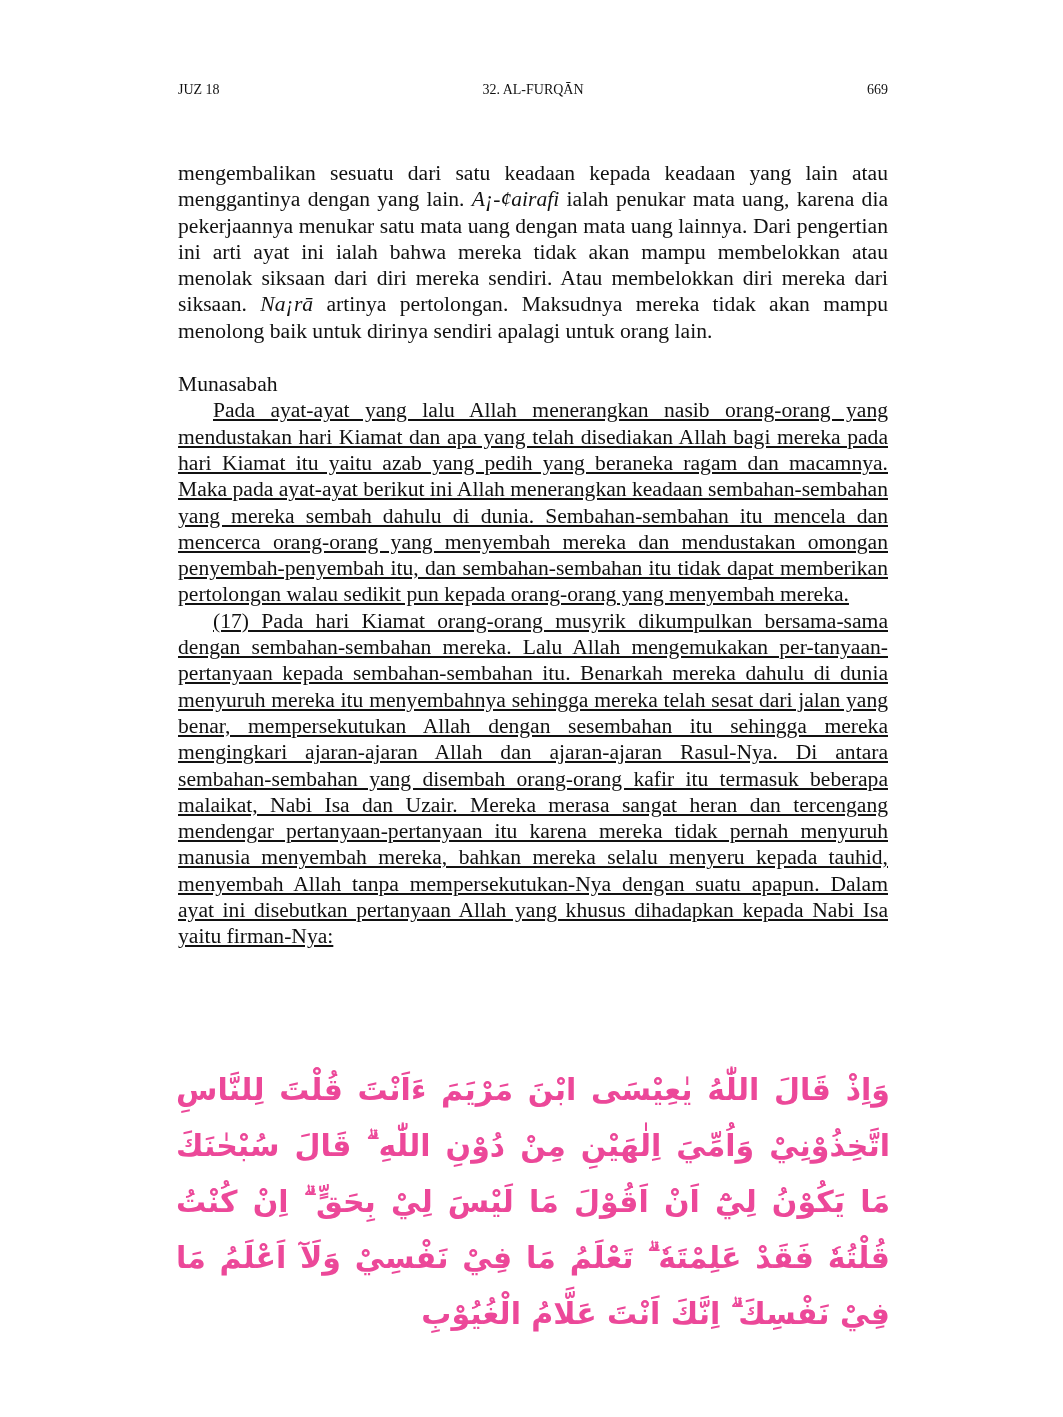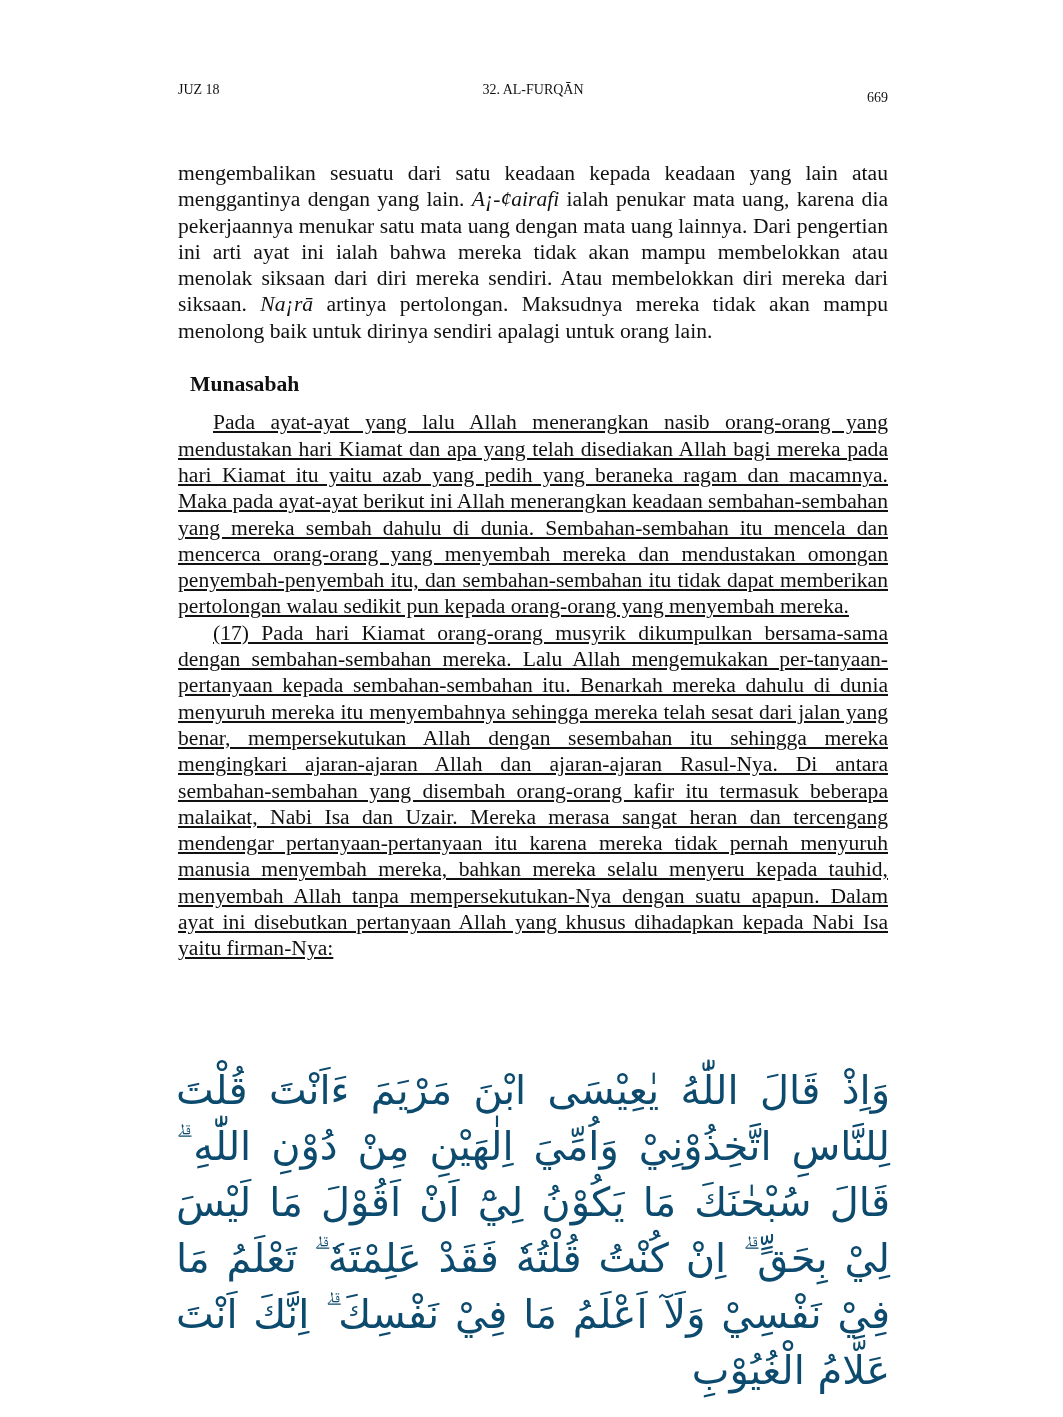--- a/index.html
+++ b/index.html
@@ -7,37 +7,37 @@
     width: 1063px; height: 1417px; position: relative; overflow: hidden;
     font-family: "Liberation Serif", "DejaVu Serif", serif;
     color: #111111;
   }
   .page-header {
     position: absolute; top: 76px; left: 178px; width: 710px; height: 28px;
     font-size: 14px; line-height: 28px;
   }
   .page-header .juz { position: absolute; left: 0; top: 0; }
   .page-header .surah { position: absolute; left: 0; width: 100%; text-align: center; top: 0; }
-  .page-header .pnum { position: absolute; right: 0; top: 8px; }
+  .page-header .pnum { position: absolute; right: 0; top: 0; }
 
   .content {
     position: absolute; top: 160px; left: 178px; width: 710px;
     font-size: 21.6px; line-height: 26.3px;
   }
   .para { margin: 0; text-align: justify; }
   .para.indent { text-indent: 35px; text-decoration: underline; }
-  .heading { font-weight: bold; margin: 12px; margin-top: 26px; font-size: 21.6px; line-height: 26.3px; }
+  .heading { font-weight: normal; margin: 0; margin-top: 26px; font-size: 21.6px; line-height: 26.3px; }
   .heading.first { margin-top: 27px; }
   .ital { font-style: italic; }
 
   .arabic {
     position: absolute; top: 1062px; left: 176px; width: 714px;
     direction: rtl; text-align: justify; text-align-last: right;
-    font-family: "DejaVu Sans", sans-serif; font-weight: normal;
-    font-size: 40px; line-height: 56px; color: #0c4a6e;
+    font-family: "DejaVu Sans", sans-serif; font-weight: bold;
+    font-size: 30px; line-height: 56px; color: #ec4899;
   }
 </style>
 </head>
 <body>
 
 <div class="page-header">
   <span class="juz">JUZ 18</span>
   <span class="surah">32. AL-FURQĀN</span>
   <span class="pnum">669</span>
 </div>

